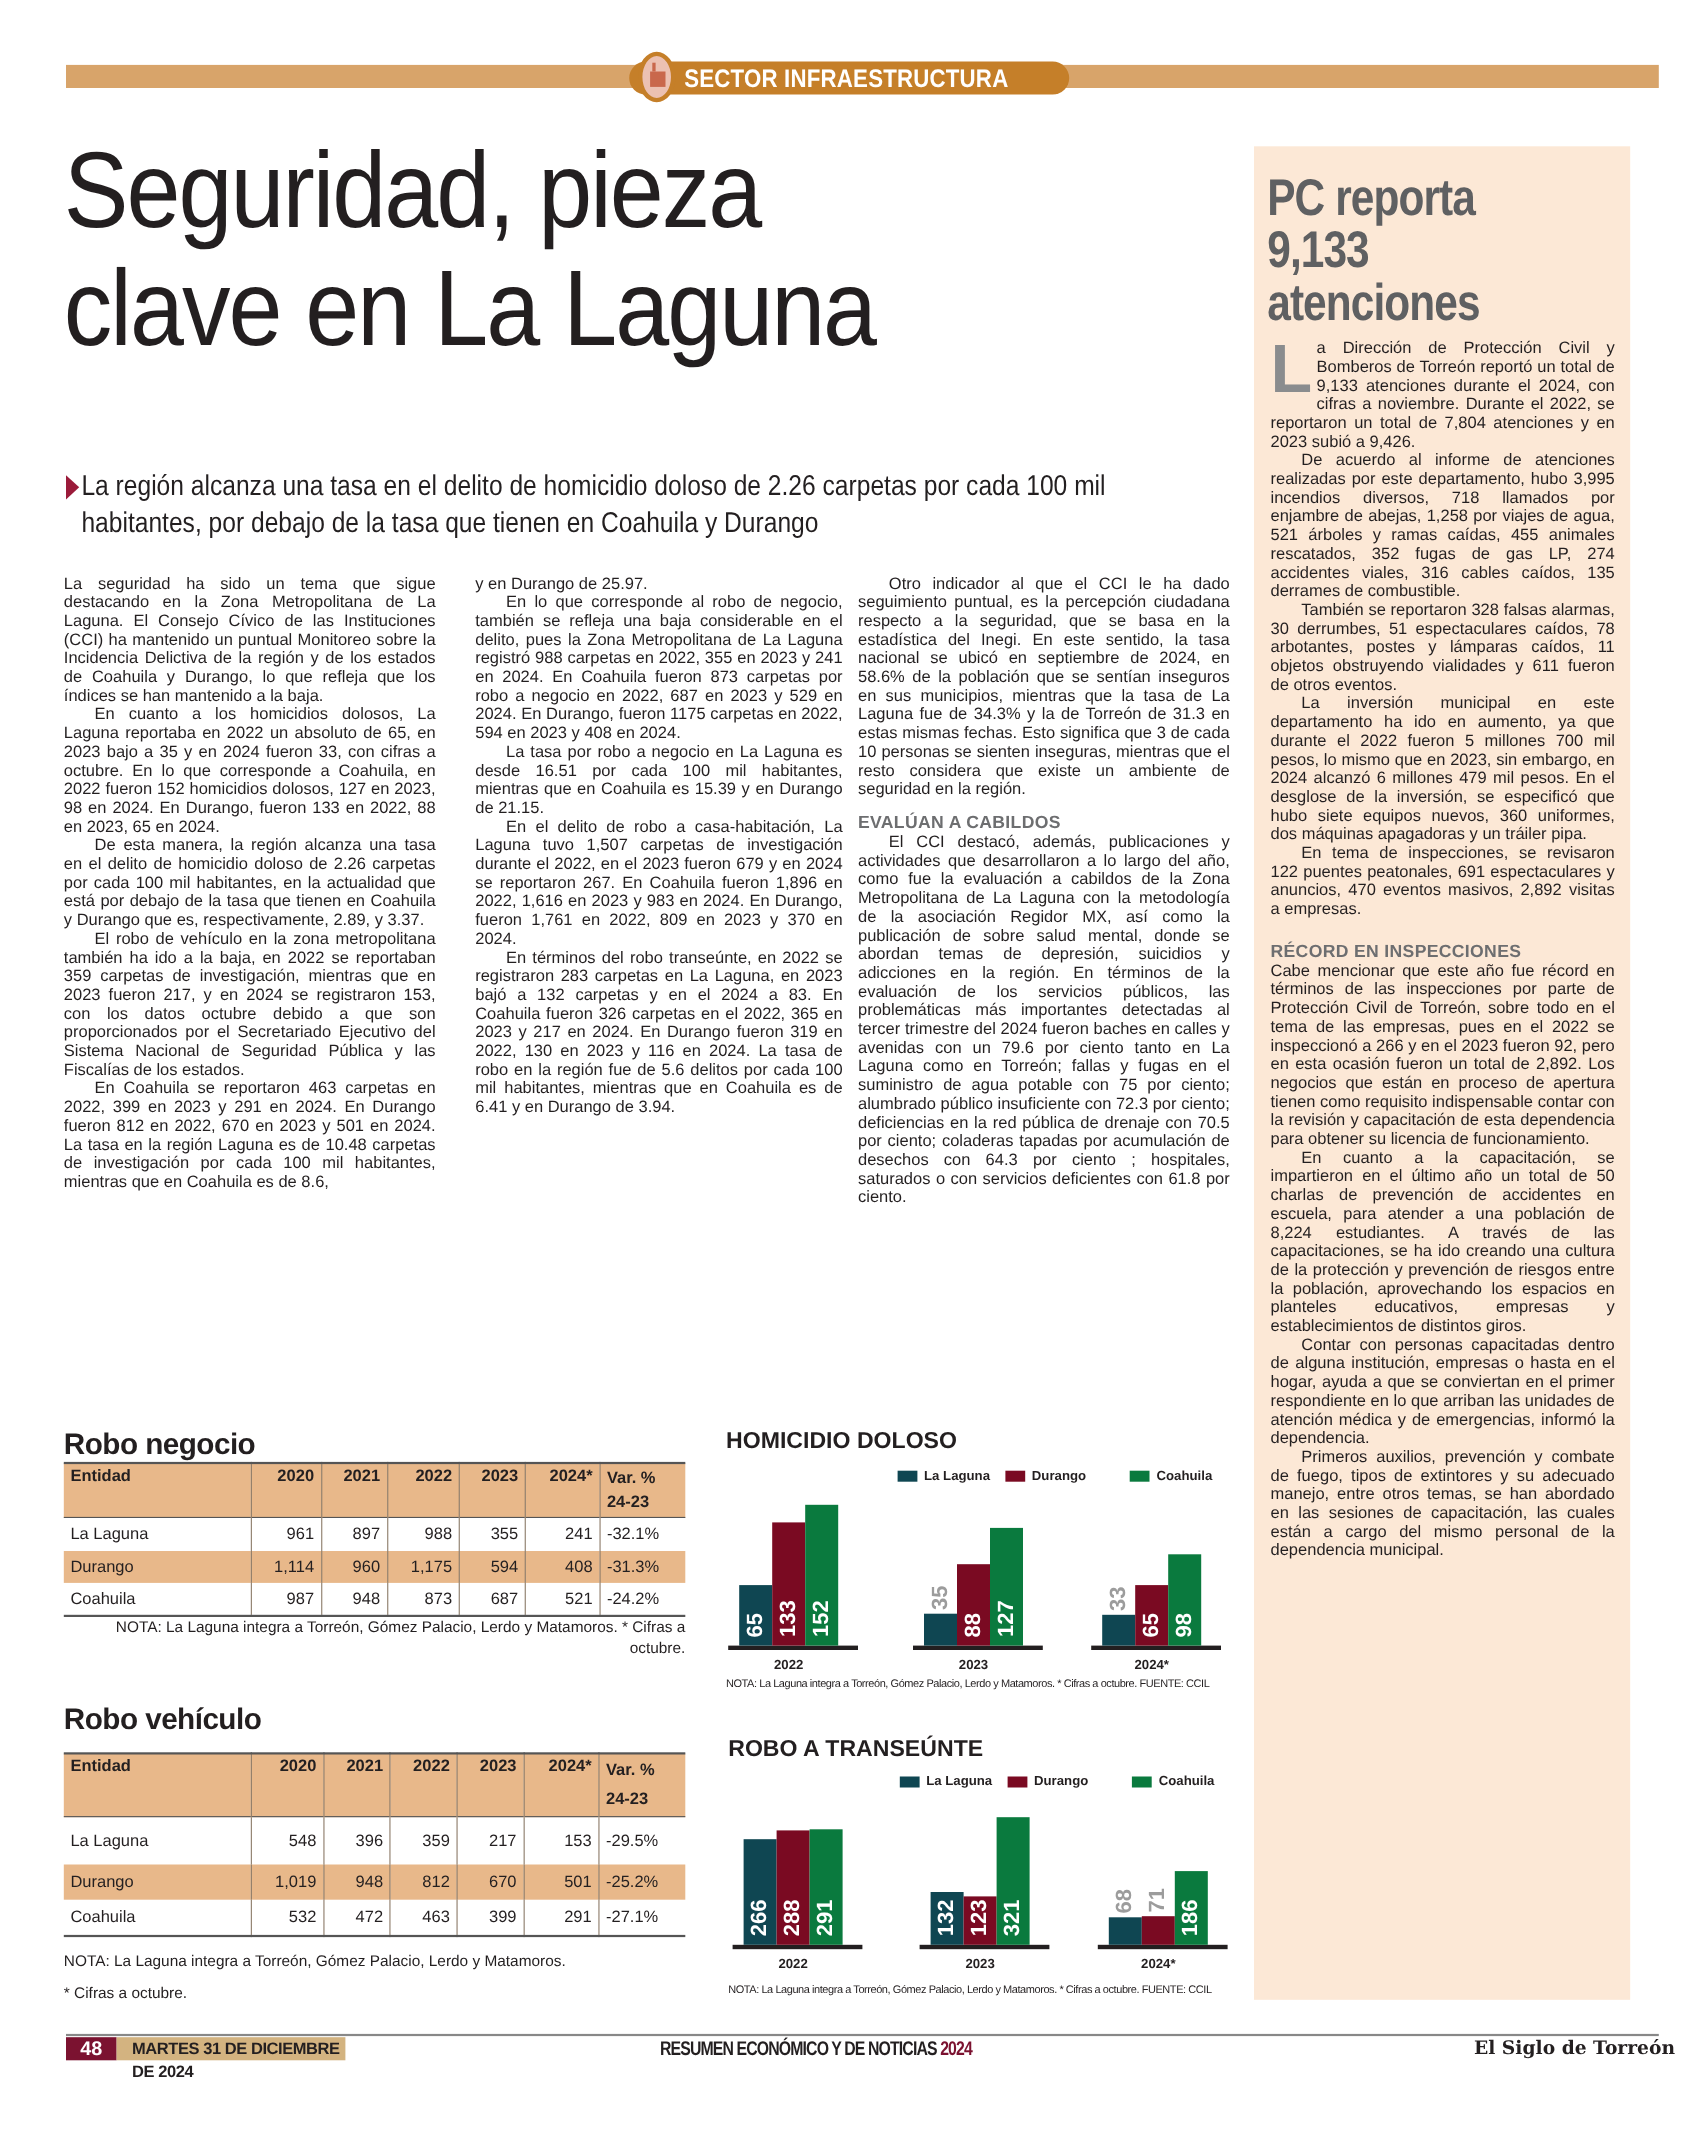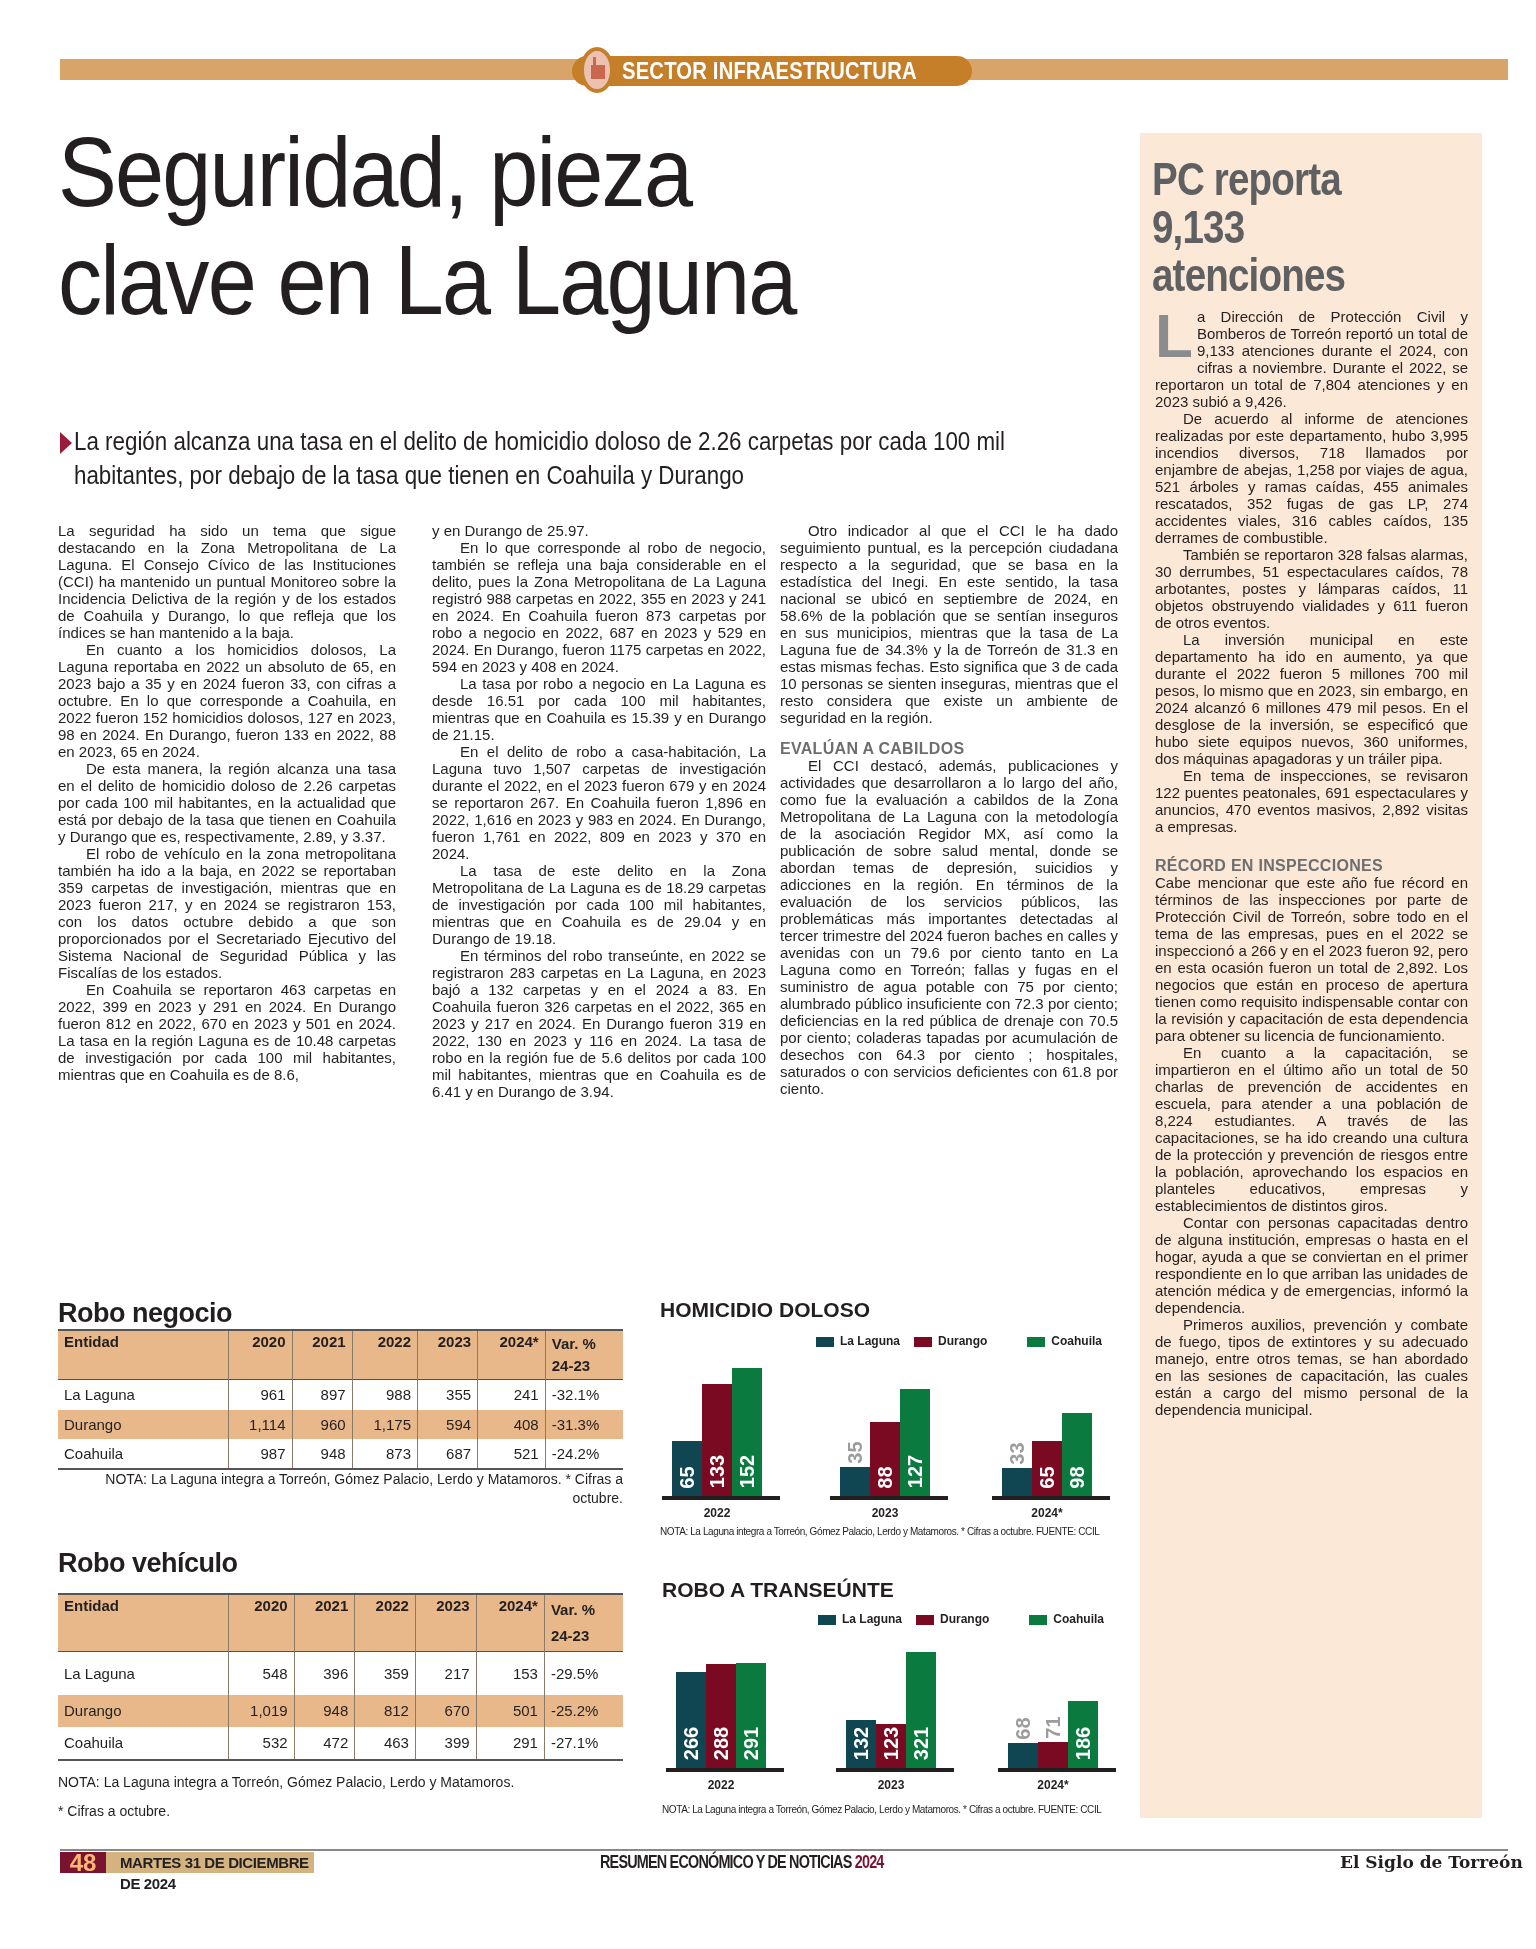--- a/index.html
+++ b/index.html
@@ -45,21 +45,21 @@
   .legend { display: flex; gap: 14px; font-size: 12px; font-weight: bold; }
   .legend .sw { display: inline-block; width: 18px; height: 10px; margin-right: 6px; vertical-align: middle; }
   .bar { width: 30px; position: relative; }
   .bar-label { position: absolute; left: 50%; transform: translateX(-50%) rotate(-90deg); transform-origin: center; font-weight: bold; font-size: 20px; color: #fff; white-space: nowrap; }
   .bar-label.outside { color: #9c9c9c; }
   .baseline { position: absolute; height: 4px; background: #231f20; }
   .year { position: absolute; font-size: 12px; font-weight: bold; text-align: center; width: 60px; }
   .chart-note { font-size: 10px; letter-spacing: -0.4px; }
 
   .footer-rule { left: 60px; top: 1849px; width: 1448px; height: 2px; background: #888; }
-  .page-num { left: 60px; top: 1852px; width: 46px; height: 21px; background: #7b1230; color: #fdba74; font-weight: bold; font-size: 24px; text-align: center; line-height: 21px; }
+  .page-num { left: 60px; top: 1852px; width: 46px; height: 21px; background: #7b1230; color: #ffffff; font-weight: bold; font-size: 18px; text-align: center; line-height: 21px; }
   .date-box { left: 106px; top: 1852px; width: 208px; height: 21px; background: #d3b380; font-size: 15px; font-weight: bold; line-height: 21px; padding-left: 14px; letter-spacing: -0.4px; }
   .footer-center { left: 600px; top: 1852px; font-size: 18px; font-weight: bold; letter-spacing: -1px; transform: scaleX(0.8); transform-origin: left; white-space: nowrap; }
   .footer-center .yr { color: #7b1230; }
   .masthead { left: 1340px; top: 1852px; font-family: "DejaVu Serif", serif; font-size: 17px; font-weight: bold; white-space: nowrap; }
 </style>
 </head>
 <body>
 
 <div class="abs section-bar"></div>
 <div class="abs section-pill">
@@ -83,21 +83,20 @@
   <p>De esta manera, la región alcanza una tasa en el delito de homicidio doloso de 2.26 carpetas por cada 100 mil habitantes, en la actualidad que está por debajo de la tasa que tienen en Coahuila y Durango que es, respectivamente, 2.89, y 3.37.</p>
   <p>El robo de vehículo en la zona metropolitana también ha ido a la baja, en 2022 se reportaban 359 carpetas de investigación, mientras que en 2023 fueron 217, y en 2024 se registraron 153, con los datos octubre debido a que son proporcionados por el Secretariado Ejecutivo del Sistema Nacional de Seguridad Pública y las Fiscalías de los estados.</p>
   <p>En Coahuila se reportaron 463 carpetas en 2022, 399 en 2023 y 291 en 2024. En Durango fueron 812 en 2022, 670 en 2023 y 501 en 2024. La tasa en la región Laguna es de 10.48 carpetas de investigación por cada 100 mil habitantes, mientras que en Coahuila es de 8.6,</p>
 </div>
 
 <div class="abs col c2">
   <p class="first">y en Durango de 25.97.</p>
   <p>En lo que corresponde al robo de negocio, también se refleja una baja considerable en el delito, pues la Zona Metropolitana de La Laguna registró 988 carpetas en 2022, 355 en 2023 y 241 en 2024. En Coahuila fueron 873 carpetas por robo a negocio en 2022, 687 en 2023 y 529 en 2024. En Durango, fueron 1175 carpetas en 2022, 594 en 2023 y 408 en 2024.</p>
   <p>La tasa por robo a negocio en La Laguna es desde 16.51 por cada 100 mil habitantes, mientras que en Coahuila es 15.39 y en Durango de 21.15.</p>
   <p>En el delito de robo a casa-habitación, La Laguna tuvo 1,507 carpetas de investigación durante el 2022, en el 2023 fueron 679 y en 2024 se reportaron 267. En Coahuila fueron 1,896 en 2022, 1,616 en 2023 y 983 en 2024. En Durango, fueron 1,761 en 2022, 809 en 2023 y 370 en 2024.</p>
-  <p>La tasa de este delito en la Zona Metropolitana de La Laguna es de 18.29 carpetas de investigación por cada 100 mil habitantes, mientras que en Coahuila es de 29.04 y en Durango de 19.18.</p>
   <p>En términos del robo transeúnte, en 2022 se registraron 283 carpetas en La Laguna, en 2023 bajó a 132 carpetas y en el 2024 a 83. En Coahuila fueron 326 carpetas en el 2022, 365 en 2023 y 217 en 2024. En Durango fueron 319 en 2022, 130 en 2023 y 116 en 2024. La tasa de robo en la región fue de 5.6 delitos por cada 100 mil habitantes, mientras que en Coahuila es de 6.41 y en Durango de 3.94.</p>
 </div>
 
 <div class="abs col c3">
   <p>Otro indicador al que el CCI le ha dado seguimiento puntual, es la percepción ciudadana respecto a la seguridad, que se basa en la estadística del Inegi. En este sentido, la tasa nacional se ubicó en septiembre de 2024, en 58.6% de la población que se sentían inseguros en sus municipios, mientras que la tasa de La Laguna fue de 34.3% y la de Torreón de 31.3 en estas mismas fechas. Esto significa que 3 de cada 10 personas se sienten inseguras, mientras que el resto considera que existe un ambiente de seguridad en la región.</p>
   <p class="subhead">EVALÚAN A CABILDOS</p>
   <p>El CCI destacó, además, publicaciones y actividades que desarrollaron a lo largo del año, como fue la evaluación a cabildos de la Zona Metropolitana de La Laguna con la metodología de la asociación Regidor MX, así como la publicación de sobre salud mental, donde se abordan temas de depresión, suicidios y adicciones en la región. En términos de la evaluación de los servicios públicos, las problemáticas más importantes detectadas al tercer trimestre del 2024 fueron baches en calles y avenidas con un 79.6 por ciento tanto en La Laguna como en Torreón; fallas y fugas en el suministro de agua potable con 75 por ciento; alumbrado público insuficiente con 72.3 por ciento; deficiencias en la red pública de drenaje con 70.5 por ciento; coladeras tapadas por acumulación de desechos con 64.3 por ciento ; hospitales, saturados o con servicios deficientes con 61.8 por ciento.</p>
 </div>
 
 <div class="abs sidebar"></div>

